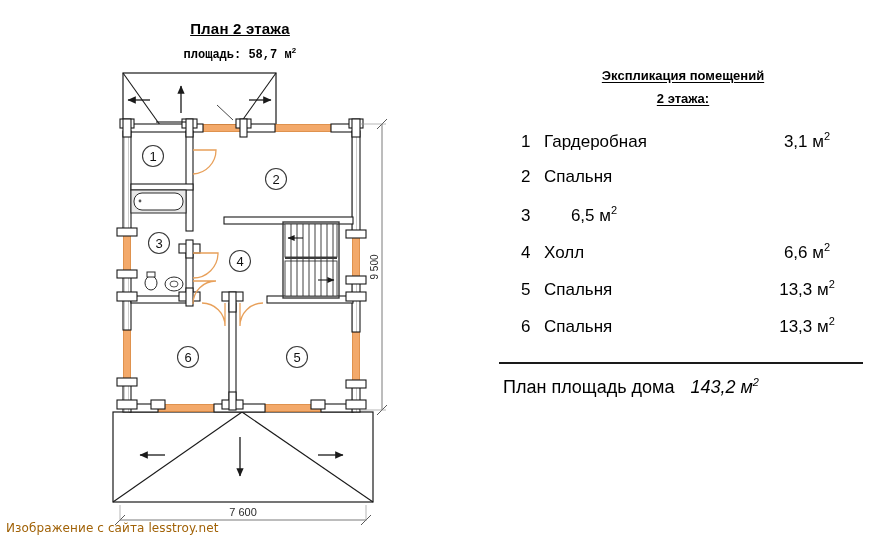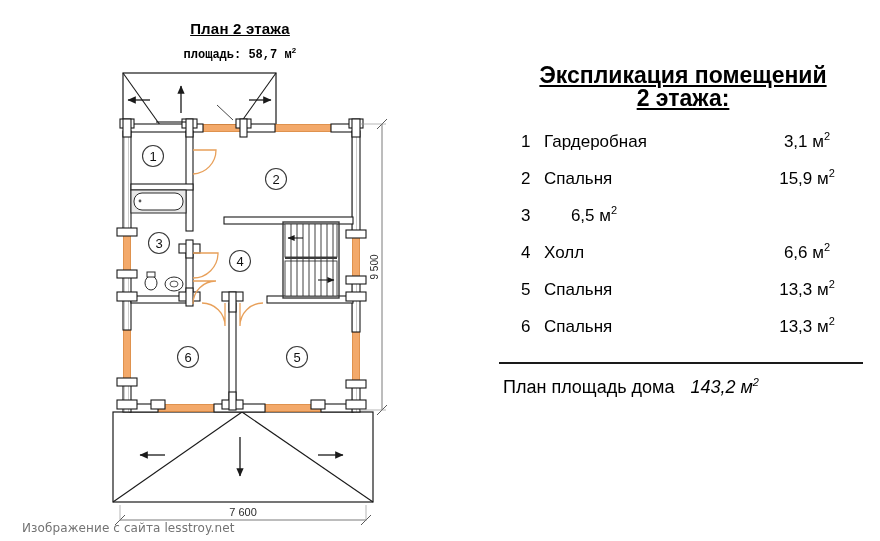--- a/index.html
+++ b/index.html
@@ -51,21 +51,21 @@
 
   
   .explication {
     position: absolute;
     left: 497px;
     top: 64px;
     width: 372px;
   }
   .exp-title {
     text-align: center;
-    font-size: 23px;
+    font-size: 13px;
     font-weight: bold;
     line-height: 23px;
   }
   .exp-title span {
     text-decoration: underline;
     text-underline-offset: 2px;
   }
   .exp-list {
     margin-top: 20px;
   }
@@ -106,24 +106,23 @@
   }
   .exp-total .t-label { flex: 0 0 auto; }
   .exp-total .t-value { flex: 0 0 auto; padding-left: 16px; font-style: italic; }
 
   
   .watermark {
     position: absolute;
     left: 6px;
     bottom: 6px;
     font-size: 12px;
-    color: #737373;
+    color: #a16207;
     font-family: "DejaVu Sans", sans-serif;
     letter-spacing: .1px;
-    margin-left: 16px;
   }
 </style>
 </head>
 <body>
 
 <div class="plan-heading">
   <div class="plan-title">План 2 этажа</div>
   <div class="plan-subtitle">
     <span>площадь:</span>
     <span>58,7 м</span><sup>2</sup>
@@ -347,21 +346,20 @@
 
   <div class="exp-list">
     <div class="exp-row">
       <span class="exp-num">1</span>
       <span class="exp-name">Гардеробная</span>
       <span class="exp-area"><span>3,1 м</span><sup class="sq">2</sup></span>
     </div>
     <div class="exp-row">
       <span class="exp-num">2</span>
       <span class="exp-name">Спальня</span>
-      <span class="exp-area"><span>15,9 м</span><sup class="sq">2</sup></span>
     </div>
     <div class="exp-row">
       <span class="exp-num">3</span>
       <span class="exp-area"><span>6,5 м</span><sup class="sq">2</sup></span>
     </div>
     <div class="exp-row">
       <span class="exp-num">4</span>
       <span class="exp-name">Холл</span>
       <span class="exp-area"><span>6,6 м</span><sup class="sq">2</sup></span>
     </div>

